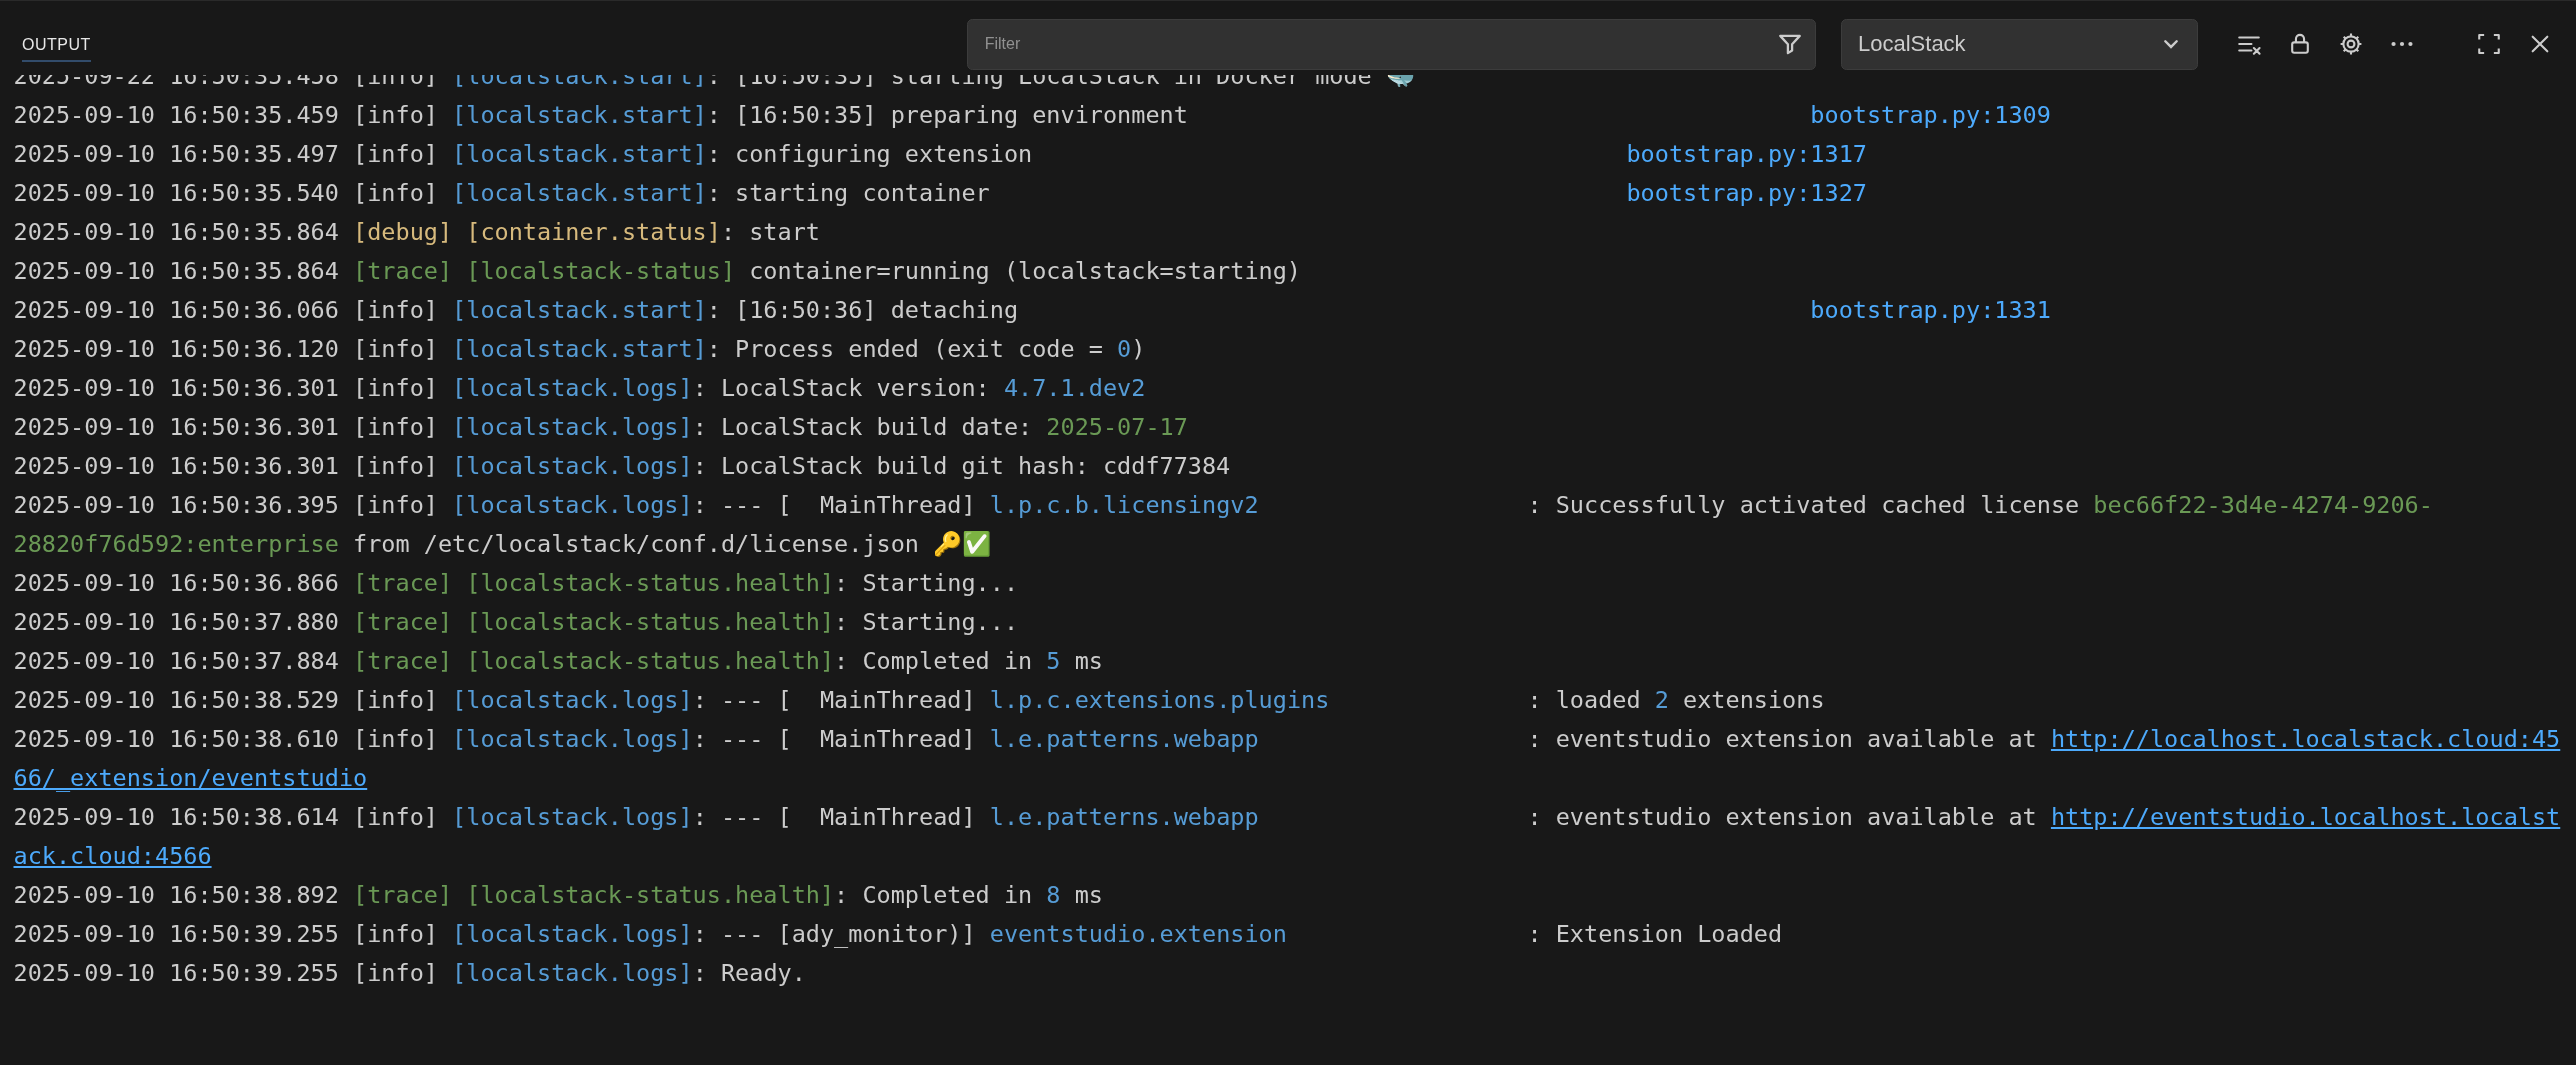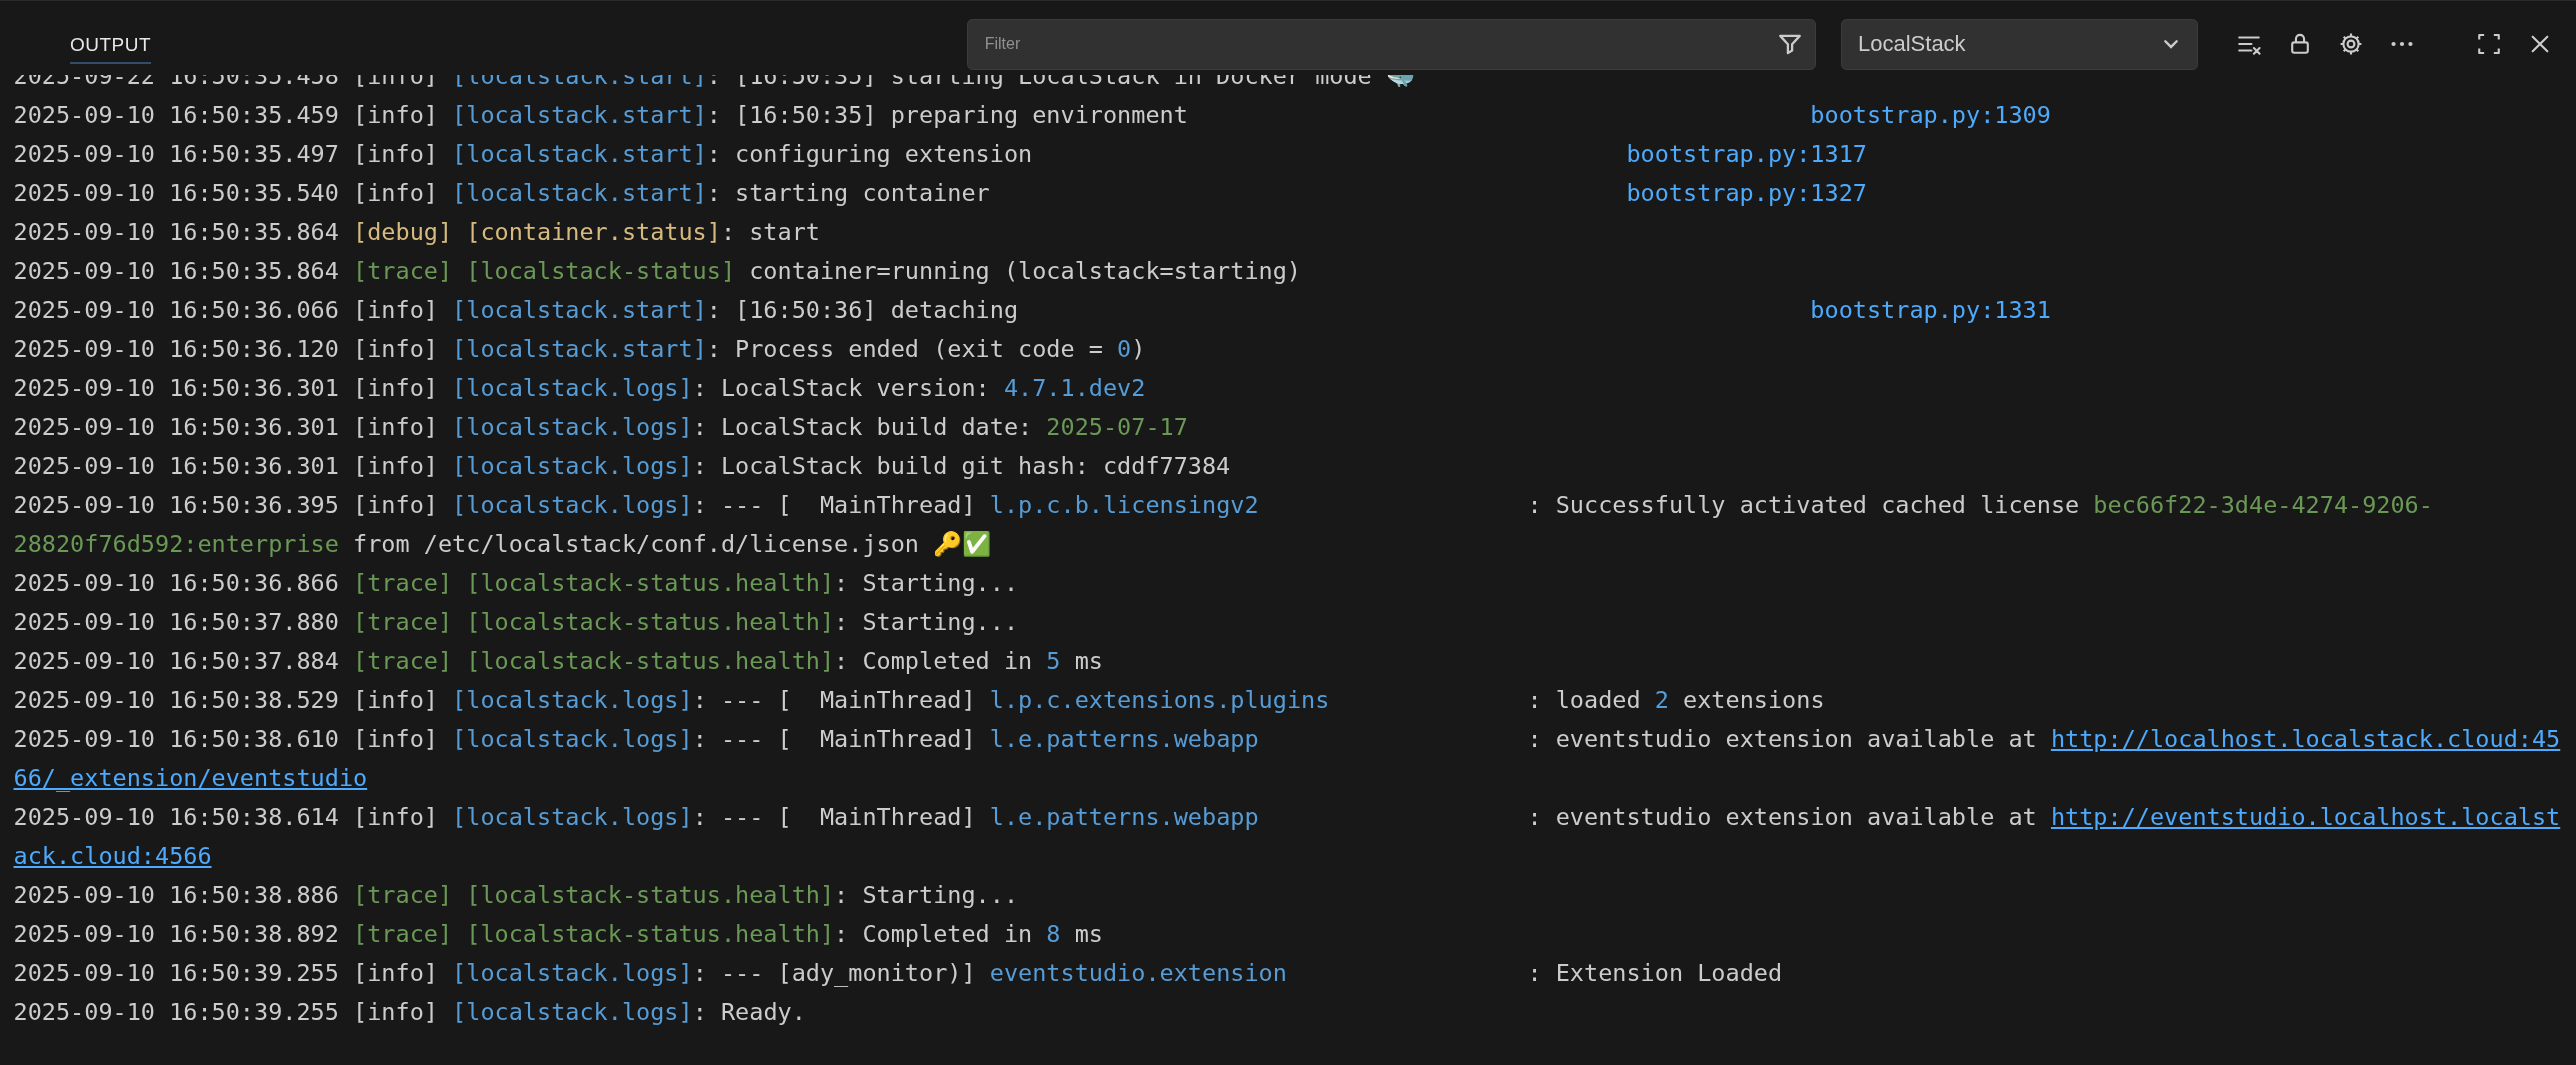--- a/index.html
+++ b/index.html
@@ -17,27 +17,26 @@
     height:74px;
     display:flex;
     align-items:center;
     padding:12.6px 16.3px 0 22px;
     background:#181818;
     position:relative;
     z-index:2;
   }
   .tab {
     color:#e7e7e7;
-    font-size:19px;
+    font-size:16px;
     letter-spacing:0.5px;
     padding-bottom:7.2px;
     border-bottom:1.8px solid #4c80bd;
     cursor:pointer;
     transform:translateY(4.5px);
-    margin-left:48px;
   }
   .spacer { flex:1; }
   .filter-box {
     width:849px; height:51px;
     background:#313131;
     border:0.9px solid #3c3c3c;
     border-radius:5.4px;
     display:flex;
     align-items:center;
     padding:0 12.6px 0 5.4px;
@@ -198,20 +197,19 @@
       <div class="log-line"><span class="c-d">2025-09-10 16:50:36.301 [info] </span><span class="c-b">[localstack.logs]</span><span class="c-d">: LocalStack version: </span><span class="c-b">4.7.1.dev2</span></div>
       <div class="log-line"><span class="c-d">2025-09-10 16:50:36.301 [info] </span><span class="c-b">[localstack.logs]</span><span class="c-d">: LocalStack build date: </span><span class="c-g">2025-07-17</span></div>
       <div class="log-line"><span class="c-d">2025-09-10 16:50:36.301 [info] </span><span class="c-b">[localstack.logs]</span><span class="c-d">: LocalStack build git hash: cddf77384</span></div>
       <div class="log-line"><span class="c-d">2025-09-10 16:50:36.395 [info] </span><span class="c-b">[localstack.logs]</span><span class="c-d">: --- [  MainThread] </span><span class="c-b">l.p.c.b.licensingv2</span><span>                   </span><span class="c-d">: Successfully activated cached license </span><span class="c-g">bec66f22-3d4e-4274-9206-28820f76d592:enterprise</span><span class="c-d"> from /etc/localstack/conf.d/license.json </span><span class="c-e">🔑✅</span></div>
       <div class="log-line"><span class="c-d">2025-09-10 16:50:36.866 </span><span class="c-g">[trace] [localstack-status.health]</span><span class="c-d">: Starting...</span></div>
       <div class="log-line"><span class="c-d">2025-09-10 16:50:37.880 </span><span class="c-g">[trace] [localstack-status.health]</span><span class="c-d">: Starting...</span></div>
       <div class="log-line"><span class="c-d">2025-09-10 16:50:37.884 </span><span class="c-g">[trace] [localstack-status.health]</span><span class="c-d">: Completed in </span><span class="c-b">5</span><span class="c-d"> ms</span></div>
       <div class="log-line"><span class="c-d">2025-09-10 16:50:38.529 [info] </span><span class="c-b">[localstack.logs]</span><span class="c-d">: --- [  MainThread] </span><span class="c-b">l.p.c.extensions.plugins</span><span>              </span><span class="c-d">: loaded </span><span class="c-b">2</span><span class="c-d"> extensions</span></div>
       <div class="log-line"><span class="c-d">2025-09-10 16:50:38.610 [info] </span><span class="c-b">[localstack.logs]</span><span class="c-d">: --- [  MainThread] </span><span class="c-b">l.e.patterns.webapp</span><span>                   </span><span class="c-d">: eventstudio extension available at </span><span class="c-l">http://localhost.localstack.cloud:4566/_extension/eventstudio</span></div>
       <div class="log-line"><span class="c-d">2025-09-10 16:50:38.614 [info] </span><span class="c-b">[localstack.logs]</span><span class="c-d">: --- [  MainThread] </span><span class="c-b">l.e.patterns.webapp</span><span>                   </span><span class="c-d">: eventstudio extension available at </span><span class="c-l">http://eventstudio.localhost.localstack.cloud:4566</span></div>
-      <div class="log-line"><span class="c-d">2025-09-10 16:50:38.886 </span><span class="c-g">[trace] [localstack-status.health]</span><span class="c-d">: Starting...</span></div>
       <div class="log-line"><span class="c-d">2025-09-10 16:50:38.892 </span><span class="c-g">[trace] [localstack-status.health]</span><span class="c-d">: Completed in </span><span class="c-b">8</span><span class="c-d"> ms</span></div>
       <div class="log-line"><span class="c-d">2025-09-10 16:50:39.255 [info] </span><span class="c-b">[localstack.logs]</span><span class="c-d">: --- [ady_monitor)] </span><span class="c-b">eventstudio.extension</span><span>                 </span><span class="c-d">: Extension Loaded</span></div>
       <div class="log-line"><span class="c-d">2025-09-10 16:50:39.255 [info] </span><span class="c-b">[localstack.logs]</span><span class="c-d">: Ready.</span></div>
     </div>
 
 </div>
 
 
 </body></html>

